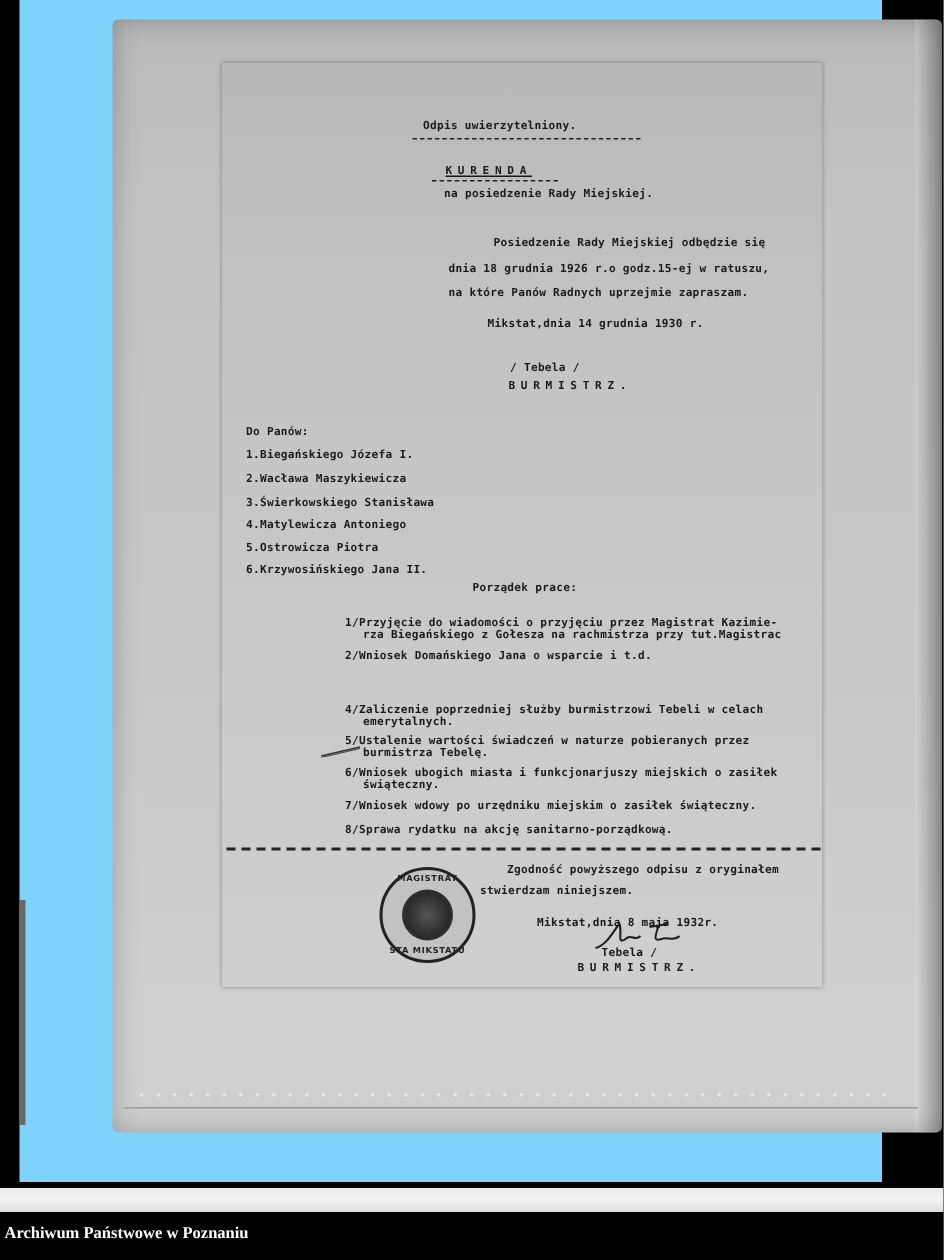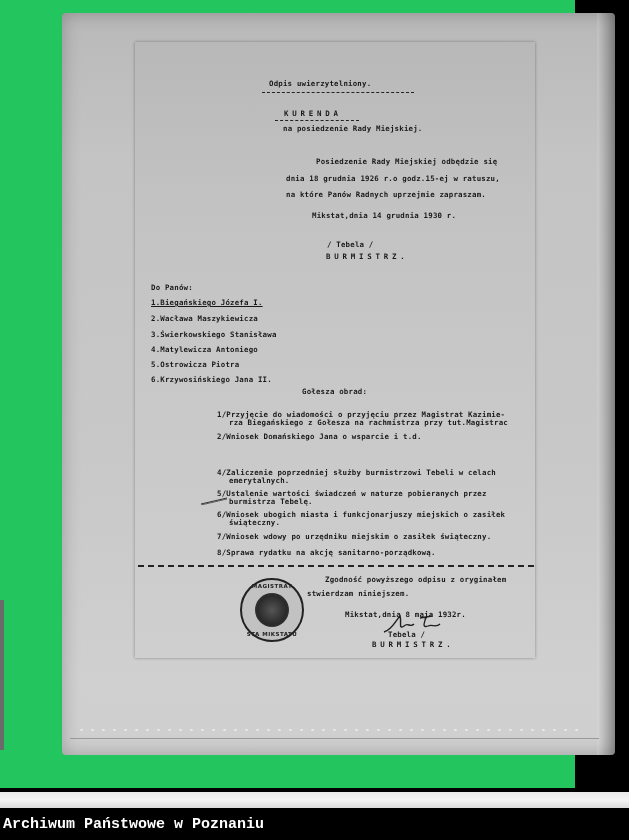--- a/index.html
+++ b/index.html
@@ -1,20 +1,20 @@
 <!DOCTYPE html>
 <html><head>
   <meta charset="utf-8">
   <style>
     html, body { margin: 0; padding: 0; }
     body {
       width: 629px; height: 840px; background: #000; position: relative; overflow: hidden;
       font-family: "DejaVu Sans Mono", monospace;
     }
-    .scan-area { position: absolute; left: 0; top: 0; width: 575px; height: 788px; background: #22c55e; }
+    .scan-area { position: absolute; left: 13px; top: 0; width: 575px; height: 788px; background: #7dd3fc; }
     .left-edge { position: absolute; left: 0; top: 600px; width: 4px; height: 150px; background: #6a6a6a; }
     .mount {
       position: absolute; left: 62px; top: 13px; width: 553px; height: 742px;
       background: linear-gradient(180deg, #b9b9b9 0%, #c4c4c4 20%, #c8c8c8 60%, #d0d0d0 90%, #cfcfcf 100%);
       border-radius: 4px;
       box-shadow: inset 0 0 18px rgba(0,0,0,0.25);
     }
     .mount-right-shadow { position: absolute; right: 0; top: 0; width: 18px; height: 100%;
       background: linear-gradient(90deg, rgba(255,255,255,0.15), rgba(0,0,0,0.25)); }
     .mount-inner-line { position: absolute; left: 8px; right: 16px; bottom: 16px; height: 1px; background: #9a9a9a; }
@@ -39,62 +39,62 @@
     .seal-text-top, .seal-text-bottom { position: absolute; width: 64px; left: -2px; text-align: center;
       font-family: "DejaVu Sans", sans-serif; font-size: 5.5px; font-weight: bold; color: #222; letter-spacing: 0.5px; }
     .seal-text-top { top: 3px; }
     .seal-text-bottom { bottom: 3px; }
     .signature { position: absolute; left: 382px; top: 612px; width: 60px; height: 24px; }
     .pen-mark { position: absolute; left: 200px; top: 497px; width: 28px; height: 8px; }
     .white-strip { position: absolute; left: 0; top: 792px; width: 629px; height: 16px;
       background: linear-gradient(180deg, #e9e9e9, #f4f4f4 50%, #dcdcdc); }
     .caption-bar { position: absolute; left: 0; top: 808px; width: 629px; height: 32px; background: #000; }
     .caption { position: absolute; left: 3px; top: 8px; color: #fff;
-      font-family: Liberation Mono, monospace; font-weight: bold; font-size: 15px; text-align: center; }
+      font-family: Liberation Serif, serif; font-weight: bold; font-size: 11px; text-align: center; }
   </style>
 </head>
 <body>
 
 <div class="scan-area">
   <div class="left-edge"></div>
 
   <div class="mount">
     <div class="mount-right-shadow"></div>
     <div class="mount-inner-line"></div>
     <div class="dotted-row"></div>
   </div>
 
   <div class="page-num">4</div>
 
   <div class="sheet"></div>
 
   <div class="t" style="left:269px;top:79px;">Odpis  uwierzytelniony.</div>
   <div class="uline" style="left:262px;top:92px;width:152px;"></div>
 
-  <div class="t spaced" style="left:284px;top:109px;">KURENDA</div>
+  <div class="t spaced" style="left:284px;top:109px;text-decoration:underline;">KURENDA</div>
   <div class="uline" style="left:275px;top:120px;width:84px;"></div>
   <div class="t" style="left:251px;top:124px;padding-left:32px;">na posiedzenie Rady Miejskiej.</div>
 
   <div class="t" style="left:316px;top:157px;">Posiedzenie Rady Miejskiej odbędzie się</div>
   <div class="t" style="left:286px;top:174px;">dnia 18 grudnia 1926 r.o godz.15-ej w ratuszu,</div>
   <div class="t" style="left:286px;top:190px;">na które Panów Radnych uprzejmie zapraszam.</div>
 
   <div class="t" style="left:312px;top:211px;">Mikstat,dnia 14 grudnia 1930 r.</div>
   <div class="t" style="left:327px;top:240px;">/ Tebela /</div>
   <div class="t spaced" style="left:326px;top:252px;">BURMISTRZ.</div>
 
   <div class="t" style="left:151px;top:283px;">Do Panów:</div>
-  <div class="t" style="left:151px;top:298px;text-decoration:underline;">1.Biegańskiego Józefa I.</div>
+  <div class="t" style="left:151px;top:298px;">1.Biegańskiego Józefa I.</div>
   <div class="t" style="left:151px;top:314px;">2.Wacława Maszykiewicza</div>
   <div class="t" style="left:151px;top:330px;">3.Świerkowskiego Stanisława</div>
   <div class="t" style="left:151px;top:345px;">4.Matylewicza Antoniego</div>
   <div class="t" style="left:151px;top:360px;">5.Ostrowicza Piotra</div>
   <div class="t" style="left:151px;top:375px;">6.Krzywosińskiego Jana II.</div>
 
-  <div class="t" style="left:302px;top:387px;">Gołesza obrad:</div>
+  <div class="t" style="left:302px;top:387px;">Porządek prace:</div>
 
   <div class="t" style="left:217px;top:410px;">1/Przyjęcie do wiadomości o przyjęciu przez Magistrat Kazimie-</div>
   <div class="t" style="left:229px;top:418px;">rza Biegańskiego z Gołesza na rachmistrza przy tut.Magistrac</div>
   <div class="t" style="left:217px;top:432px;">2/Wniosek Domańskiego Jana o wsparcie i t.d.</div>
   <div class="t" style="left:217px;top:468px;">4/Zaliczenie poprzedniej służby burmistrzowi Tebeli w celach</div>
   <div class="t" style="left:229px;top:476px;">emerytalnych.</div>
   <div class="t" style="left:217px;top:489px;">5/Ustalenie wartości świadczeń w naturze pobieranych przez</div>
   <div class="t" style="left:229px;top:497px;">burmistrza Tebelę.</div>
   <div class="t" style="left:217px;top:510px;">6/Wniosek ubogich miasta i funkcjonarjuszy miejskich o zasiłek</div>
   <div class="t" style="left:229px;top:518px;">świąteczny.</div>

